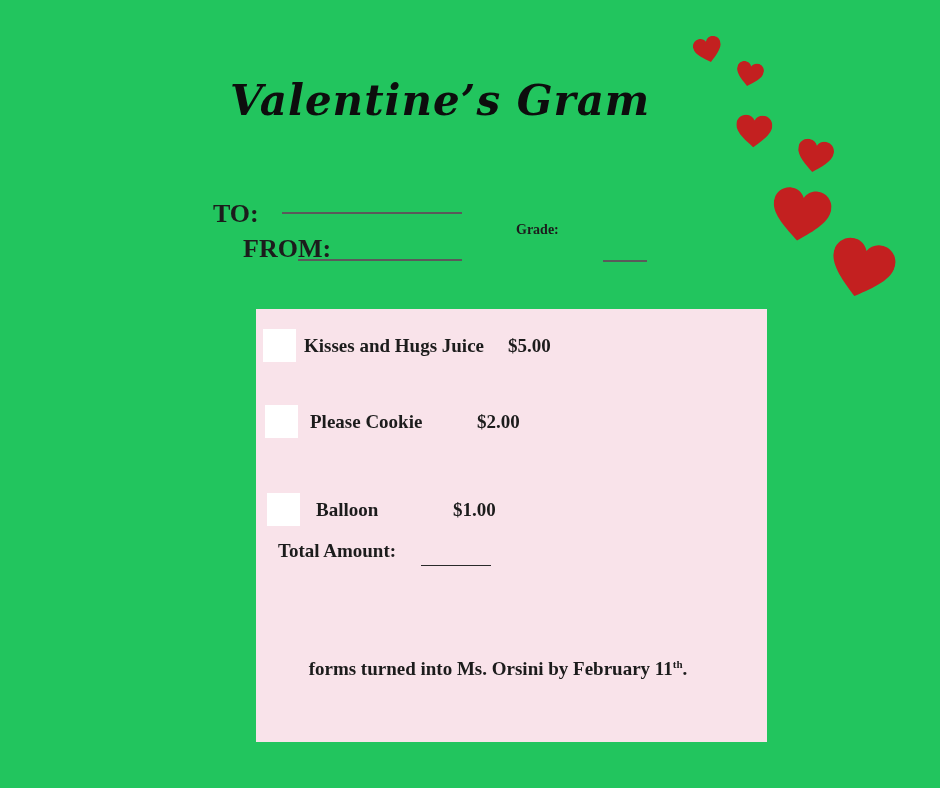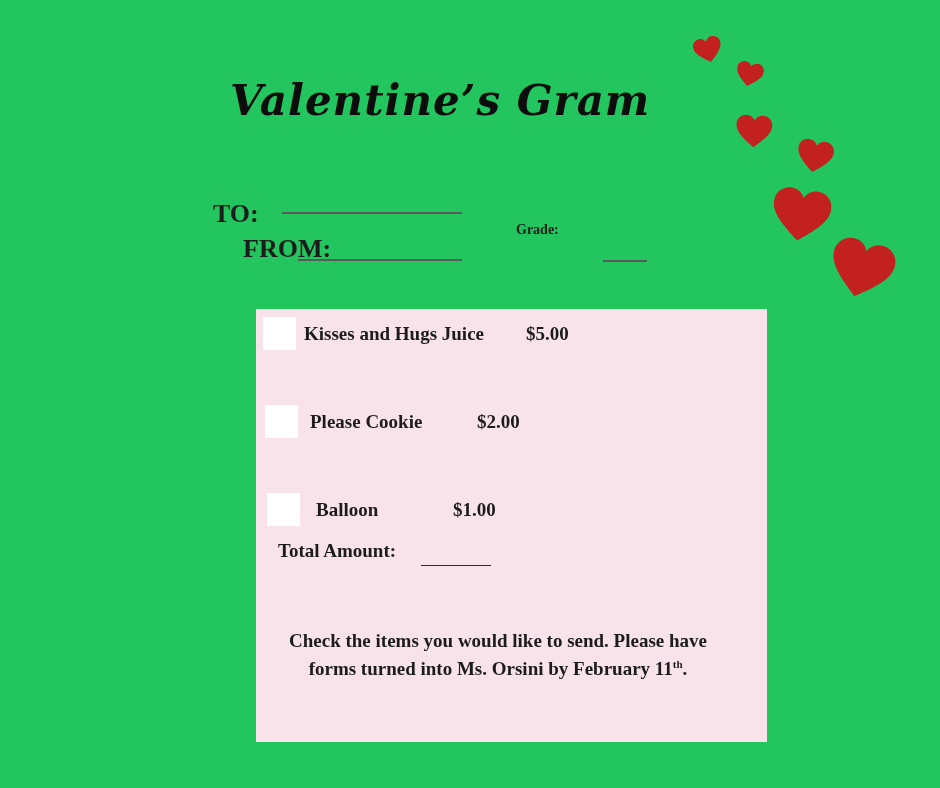--- a/index.html
+++ b/index.html
@@ -29,21 +29,21 @@
   .to-line{left:282px;top:212px;width:180px;}
   .from-line{left:298px;top:259px;width:164px;}
   .grade-line{left:603px;top:260px;width:44px;}
   
   .order-box{
     position:absolute;left:256px;top:309px;
     width:511px;height:433px;
     background:var(--box-pink,#f9e3ea);
   }
   .row{position:absolute;left:0;width:100%;height:33px;}
-  .r1{top:8px;}  .r1 .checkbox{left:7px;}  .r1 .item-name{left:48px;}  .r1 .item-price{left:252px;margin-left:18px;}
+  .r1{top:20px;}  .r1 .checkbox{left:7px;}  .r1 .item-name{left:48px;}  .r1 .item-price{left:252px;}
   .r2{top:96px;}  .r2 .checkbox{left:9px;}  .r2 .item-name{left:54px;}  .r2 .item-price{left:221px;}
   .r3{top:158px;margin-top:26px;} .r3 .checkbox{left:11px;} .r3 .item-name{left:60px;}  .r3 .item-price{left:197px;}
   .checkbox{
     position:absolute;top:0;
     width:33px;height:33px;
     background:var(--checkbox-white,#ffffff);
     cursor:pointer;
   }
   .item-name,.item-price{
     position:absolute;top:50%;transform:translateY(-50%);
@@ -117,17 +117,17 @@
 
     <div class="row r3">
       <span class="checkbox"></span>
       <span class="item-name">Balloon</span>
       <span class="item-price">$1.00</span>
     </div>
 
     <span class="total-lbl">Total Amount:</span>
     <div class="total-line"></div>
 
-    <p class="instructions"><span>Check the items you would like to send. Please have</span><br><span>forms turned into Ms. Orsini by February 11</span><sup>th</sup><span>.</span></p>
+    <p class="instructions"><br><span>forms turned into Ms. Orsini by February 11</span><sup>th</sup><span>.</span></p>
 
   </div>
 
 </div>
 
 </body></html>

